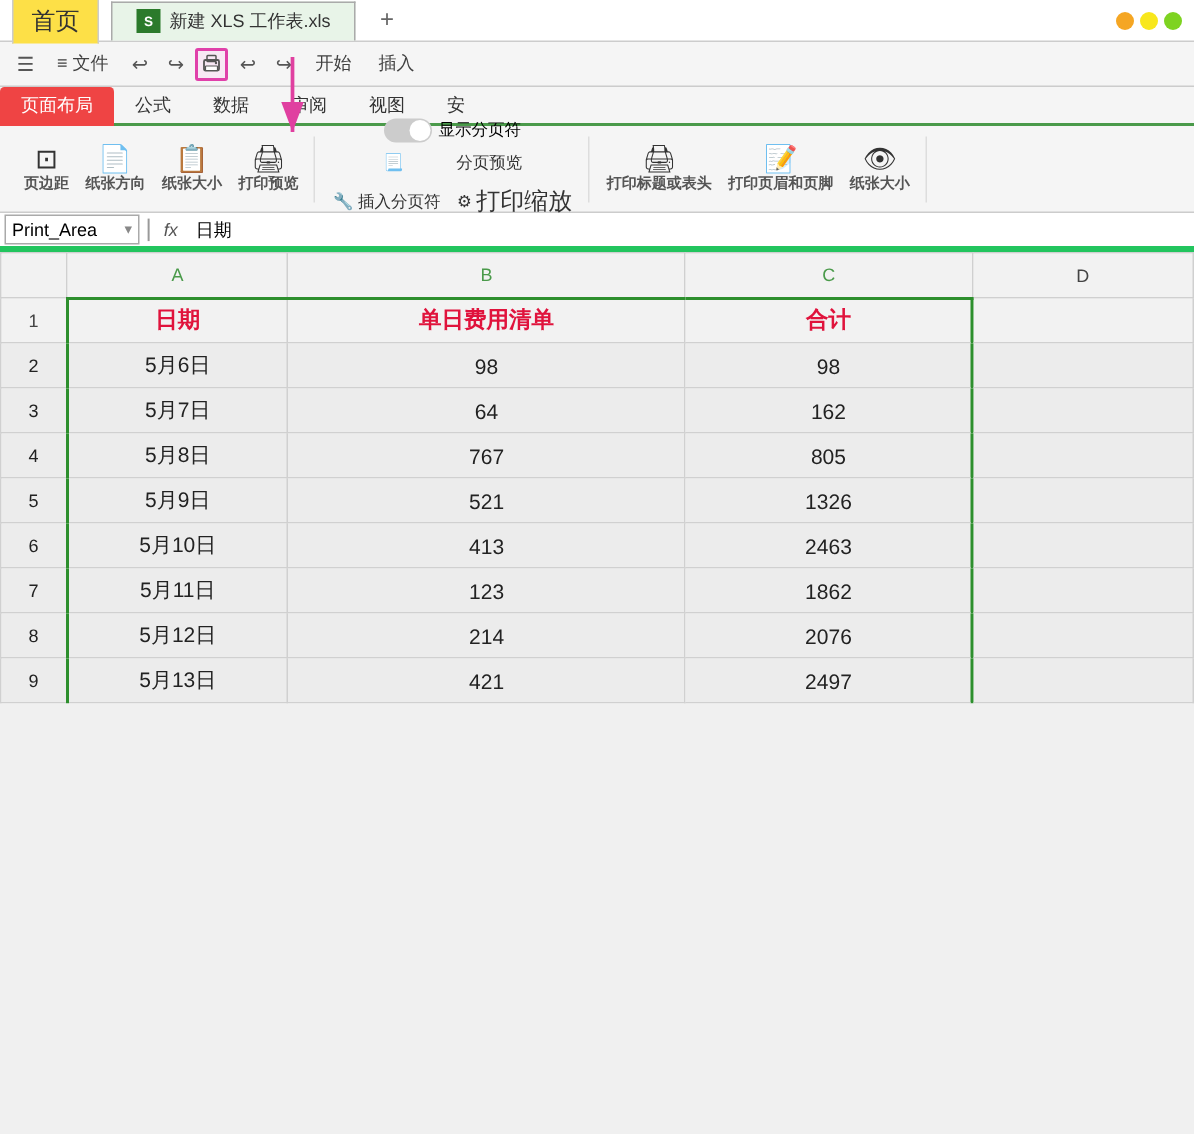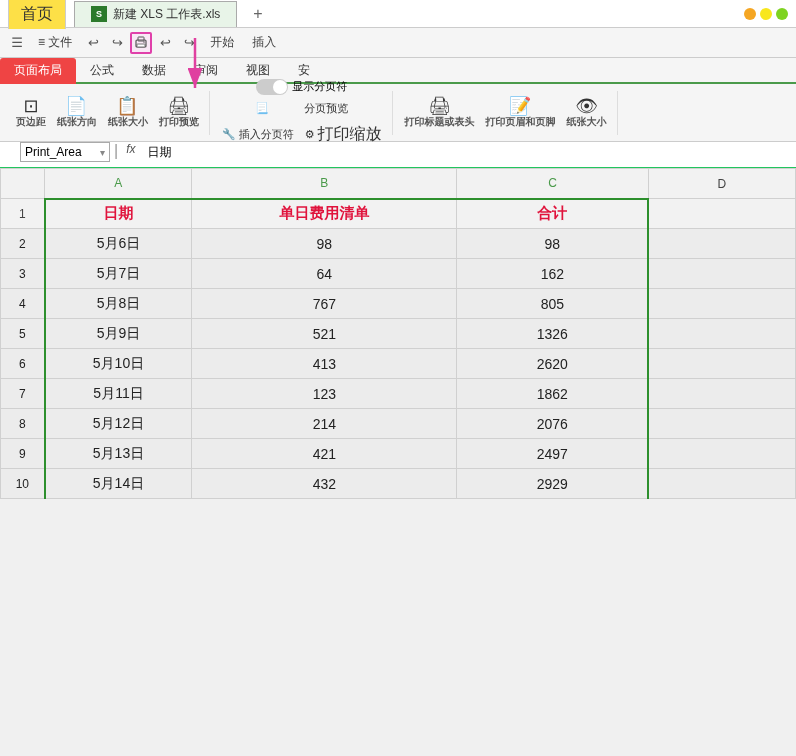--- a/index.html
+++ b/index.html
@@ -147,24 +147,25 @@
     .ribbon-tab.active {
       background: #ef4444;
       color: white;
       border-radius: 3px 3px 0 0;
       text-align: center;
     }
 
     
     .formula-bar {
       display: flex;
+      align-items: center;
       background: #fff;
-      border-bottom: 1px solid #22c55e;
+      border-bottom: 4px solid #22c55e;
       height: 26px;
-      padding: 0 20px;
+      padding: 0 3px;
       gap: 4px;
     }
     .cell-ref-box {
       width: 90px; height: 20px;
       border: 1px solid #aaa;
       padding: 2px 4px;
       font-size: 12px;
       display: flex; align-items: center;
     }
     .formula-separator { color: #999; font-size: 16px; }
@@ -449,21 +450,21 @@
           <td class="row-header">5</td>
           <td class="col-a print-area-left">5月9日</td>
           <td class="col-b">521</td>
           <td class="col-c print-area-right">1326</td>
           <td class="col-d"></td>
         </tr>
         <tr class="data-row">
           <td class="row-header">6</td>
           <td class="col-a print-area-left">5月10日</td>
           <td class="col-b">413</td>
-          <td class="col-c print-area-right">2620</td>
+          <td class="col-c print-area-right">2463</td>
           <td class="col-d"></td>
         </tr>
         <tr class="data-row">
           <td class="row-header">7</td>
           <td class="col-a print-area-left">5月11日</td>
           <td class="col-b">123</td>
           <td class="col-c print-area-right">1862</td>
           <td class="col-d"></td>
         </tr>
         <tr class="data-row">
@@ -473,22 +474,15 @@
           <td class="col-c print-area-right">2076</td>
           <td class="col-d"></td>
         </tr>
         <tr class="data-row">
           <td class="row-header">9</td>
           <td class="col-a print-area-left">5月13日</td>
           <td class="col-b">421</td>
           <td class="col-c print-area-right">2497</td>
           <td class="col-d"></td>
         </tr>
-        <tr class="data-row">
-          <td class="row-header">10</td>
-          <td class="col-a print-area-left">5月14日</td>
-          <td class="col-b">432</td>
-          <td class="col-c print-area-right">2929</td>
-          <td class="col-d"></td>
-        </tr>
       </tbody>
   </table>
 </div>
 
 </body></html>

